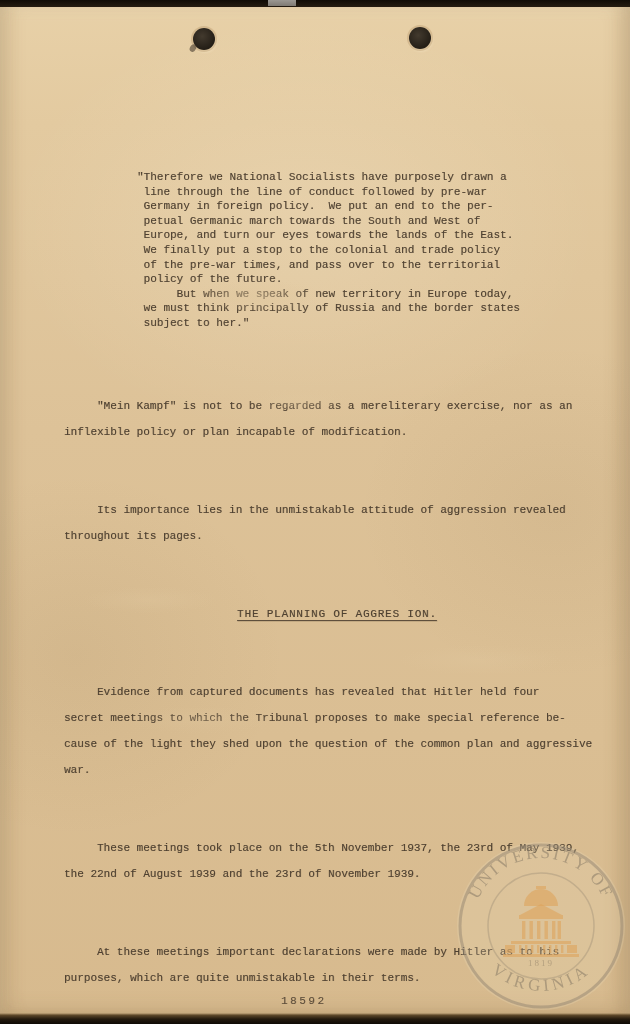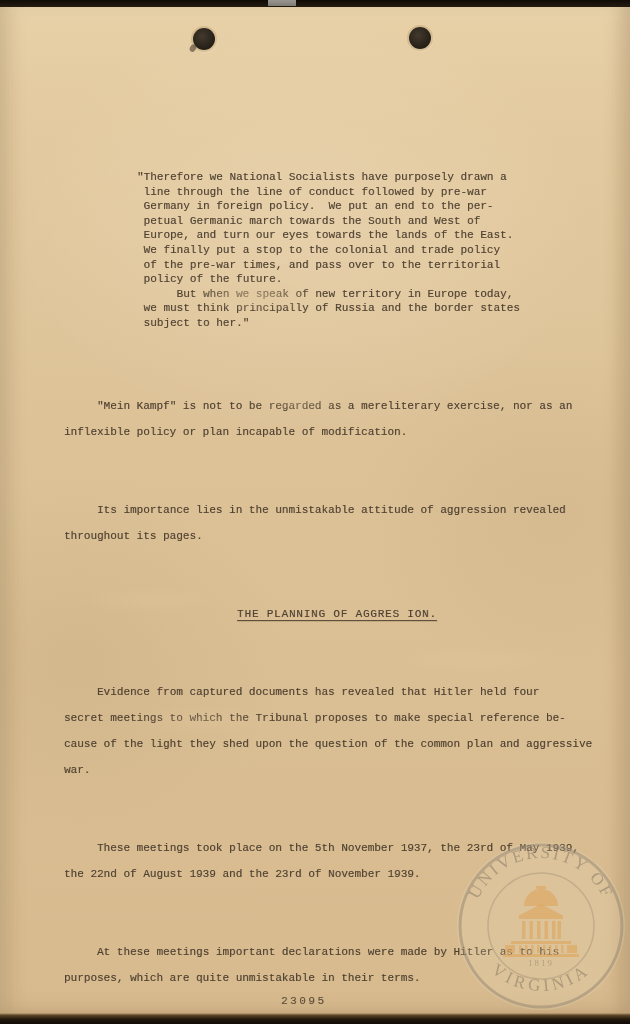--- a/index.html
+++ b/index.html
@@ -142,18 +142,18 @@
       <rect x="8" y="17" width="2.4" height="8"></rect>
       <rect x="14" y="17" width="2.4" height="8"></rect>
       <rect x="20" y="17" width="2.4" height="8"></rect>
       <rect x="-38" y="26" width="76" height="3"></rect>
     </g>
     <text x="86" y="126" text-anchor="middle" font-family="'Liberation Serif','DejaVu Serif',serif" font-size="9" letter-spacing="2" fill="rgba(140,124,100,0.5)">1819</text>
   </svg>
 
   <div class="fade-overlay"></div>
 
-  <div class="page-number">23095</div>
+  <div class="page-number">18592</div>
 
   <div class="top-band"></div>
   <div class="gray-strip"></div>
   <div class="bottom-band"></div>
 </div>
 
 </body></html>

